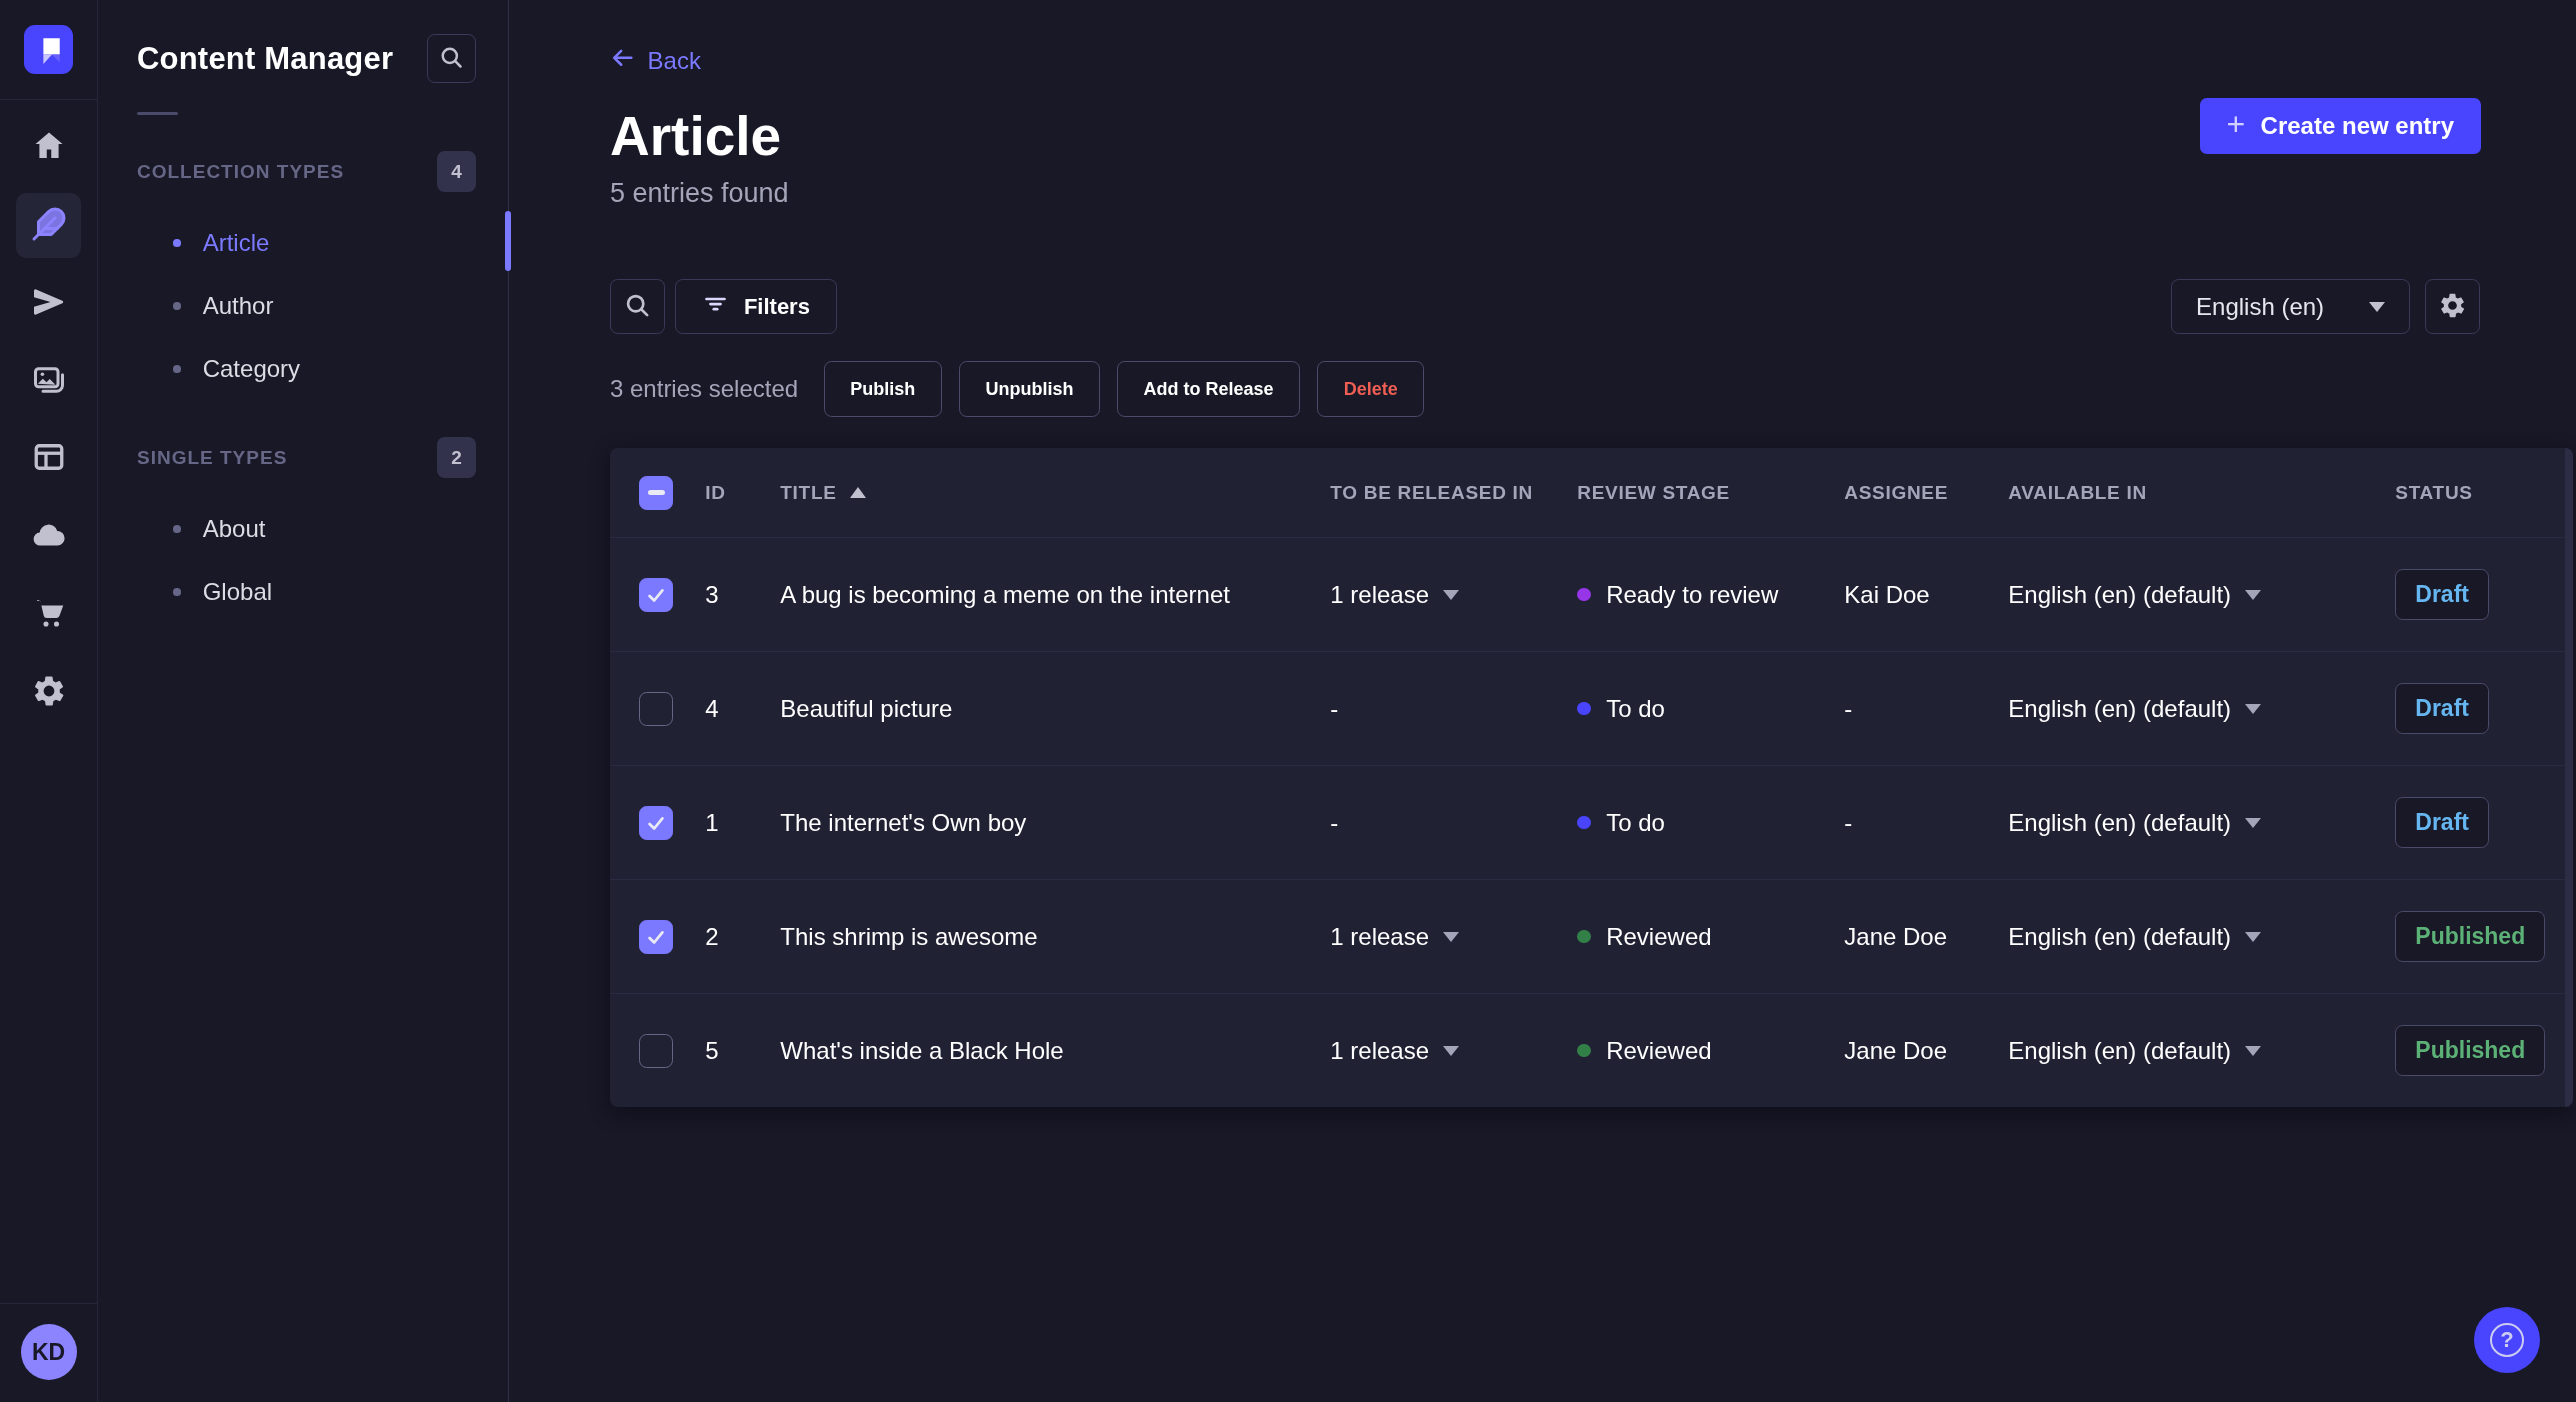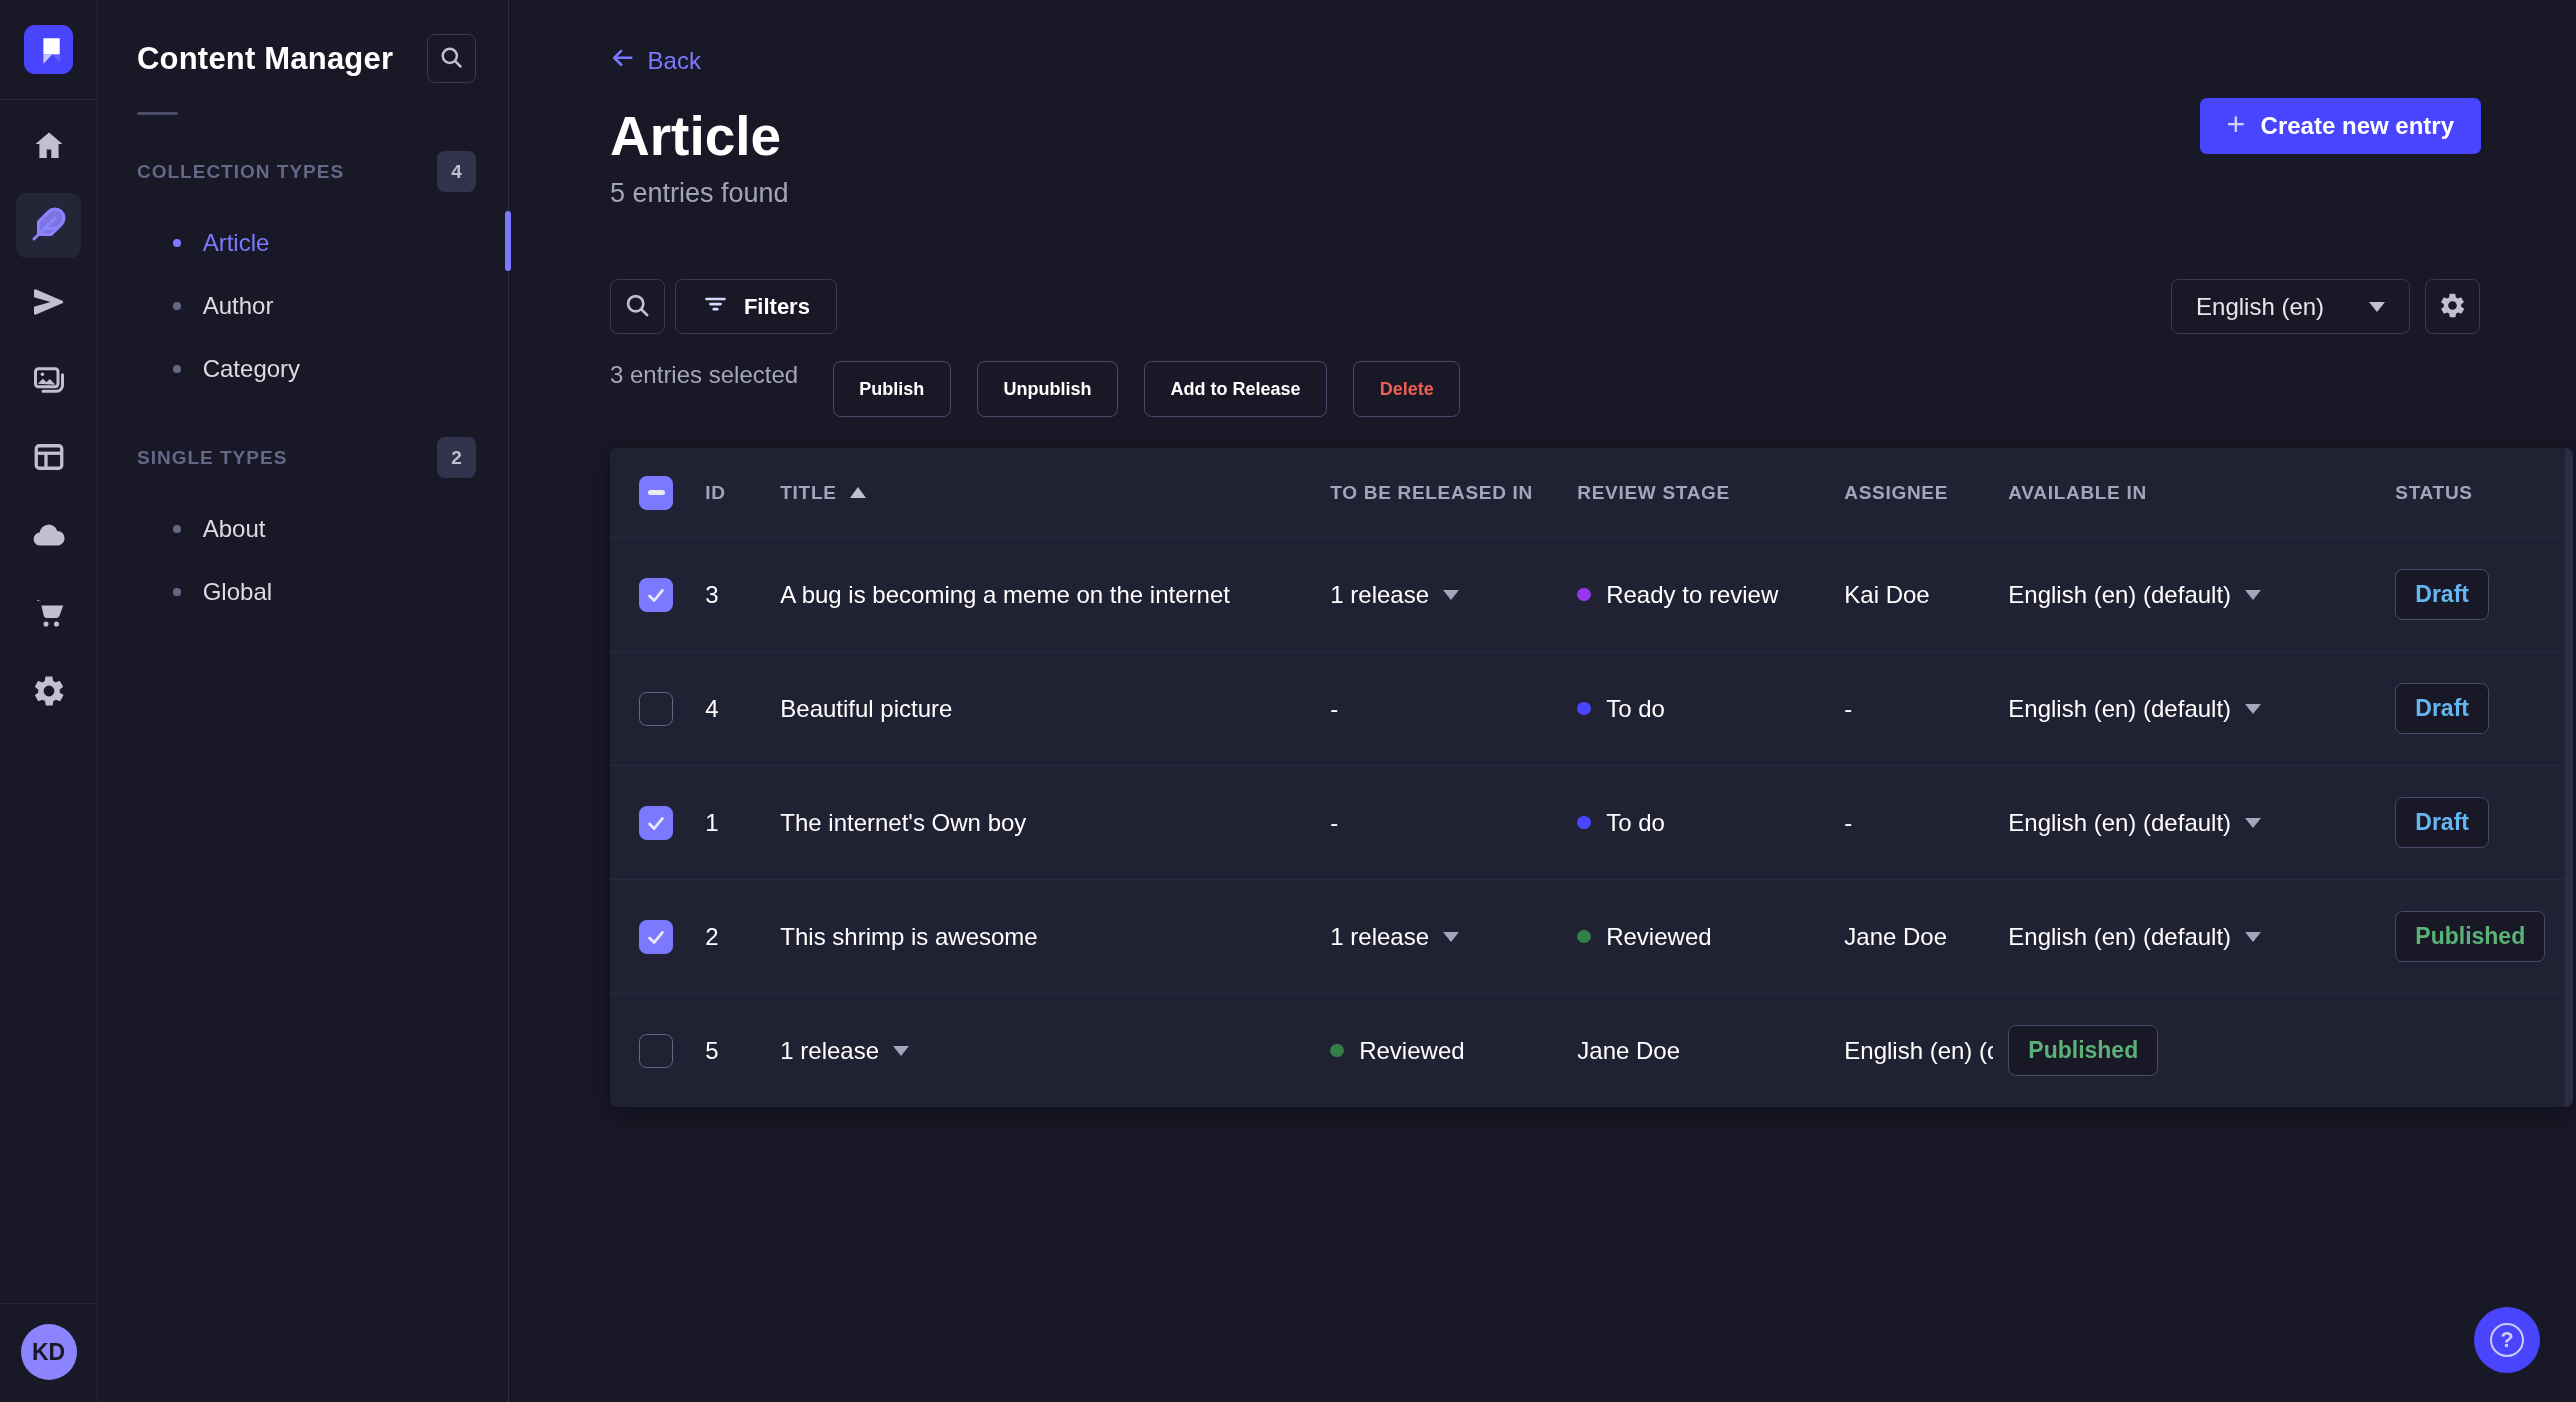--- a/index.html
+++ b/index.html
@@ -77,21 +77,21 @@
     color: #ffffff; font-size: 22px; font-weight: 600; display: flex; align-items: center; gap: 15.3px; cursor: pointer;
     font-family: inherit;
   }
   .toolbar-right { position: absolute; right: 93px; top: 0; display: flex; align-items: center; gap: 15.3px; }
   .locale-select {
     height: 55px; padding: 13px 24px; border-radius: 7.7px; border: 1.7px solid #3a3a58; background: transparent;
     display: flex; align-items: center; gap: 31px; cursor: pointer;
   }
   .locale-value { font-size: 24px; color: #e6e6ef; }
 
-  .selection-bar { margin-top: 27px; display: flex; gap: 26px; height: 56px; }
+  .selection-bar { margin-top: 27px; display: flex; align-items: center; gap: 17px; height: 56px; }
   .selection-text { font-size: 24px; color: #a5a5ba; margin-right: 8.5px; }
   .btn-ghost {
     height: 56px; padding: 0 25.6px; border-radius: 7.7px; border: 1.7px solid #4a4a6a; background: transparent;
     color: #ffffff; font-size: 18px; font-weight: 600; cursor: pointer; font-family: inherit;
   }
   .btn-ghost.danger { color: #ee5e52; }
 
   
   .card {
     margin-top: 31px; width: 1963px; background: #212134; border-radius: 7.7px;
@@ -472,20 +472,21 @@
       </div>
 
       <div class="trow">
         <div class="cell cb-cell">
           <span class="cb">
             
             
           </span>
         </div>
         <div class="cell">5</div>
+        <div class="cell">What's inside a Black Hole</div>
         <div class="cell">
           <span>1 release</span>
           <span class="caret"></span>
         </div>
         <div class="cell">
           <span class="dot" style="background: rgb(50, 128, 72);"></span>
           <span>Reviewed</span>
         </div>
         <div class="cell">Jane Doe</div>
         <div class="cell">

